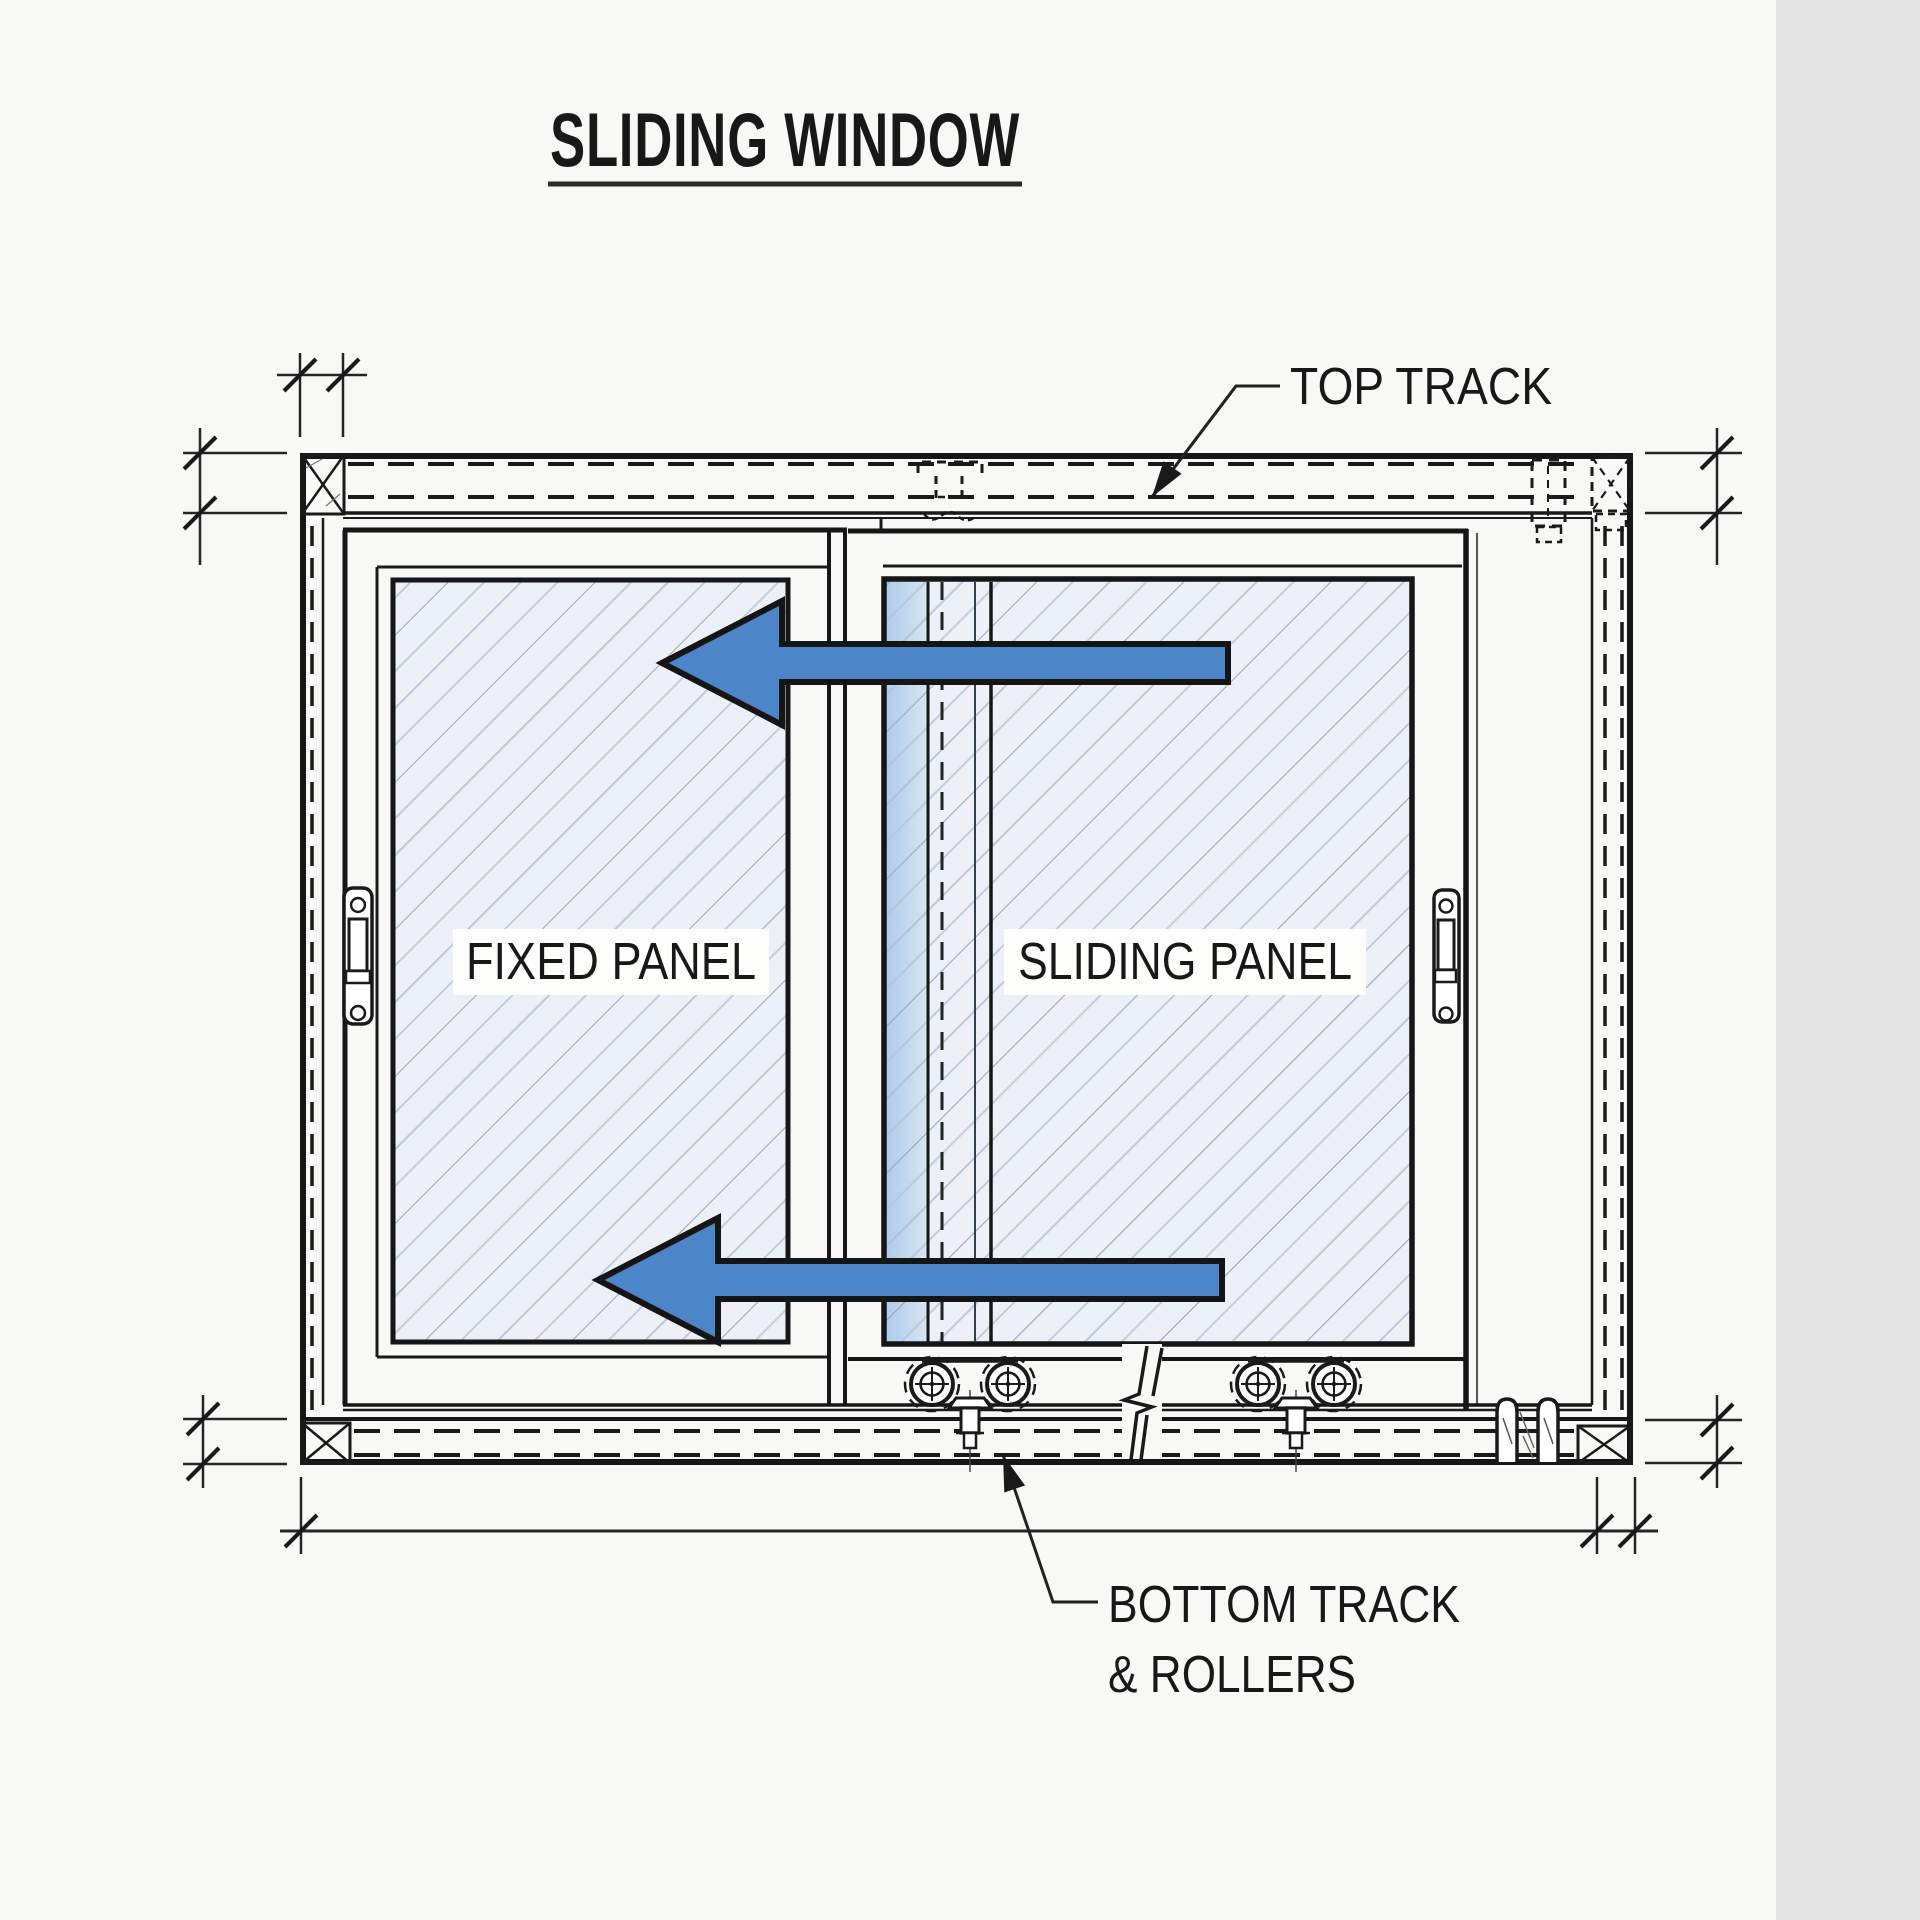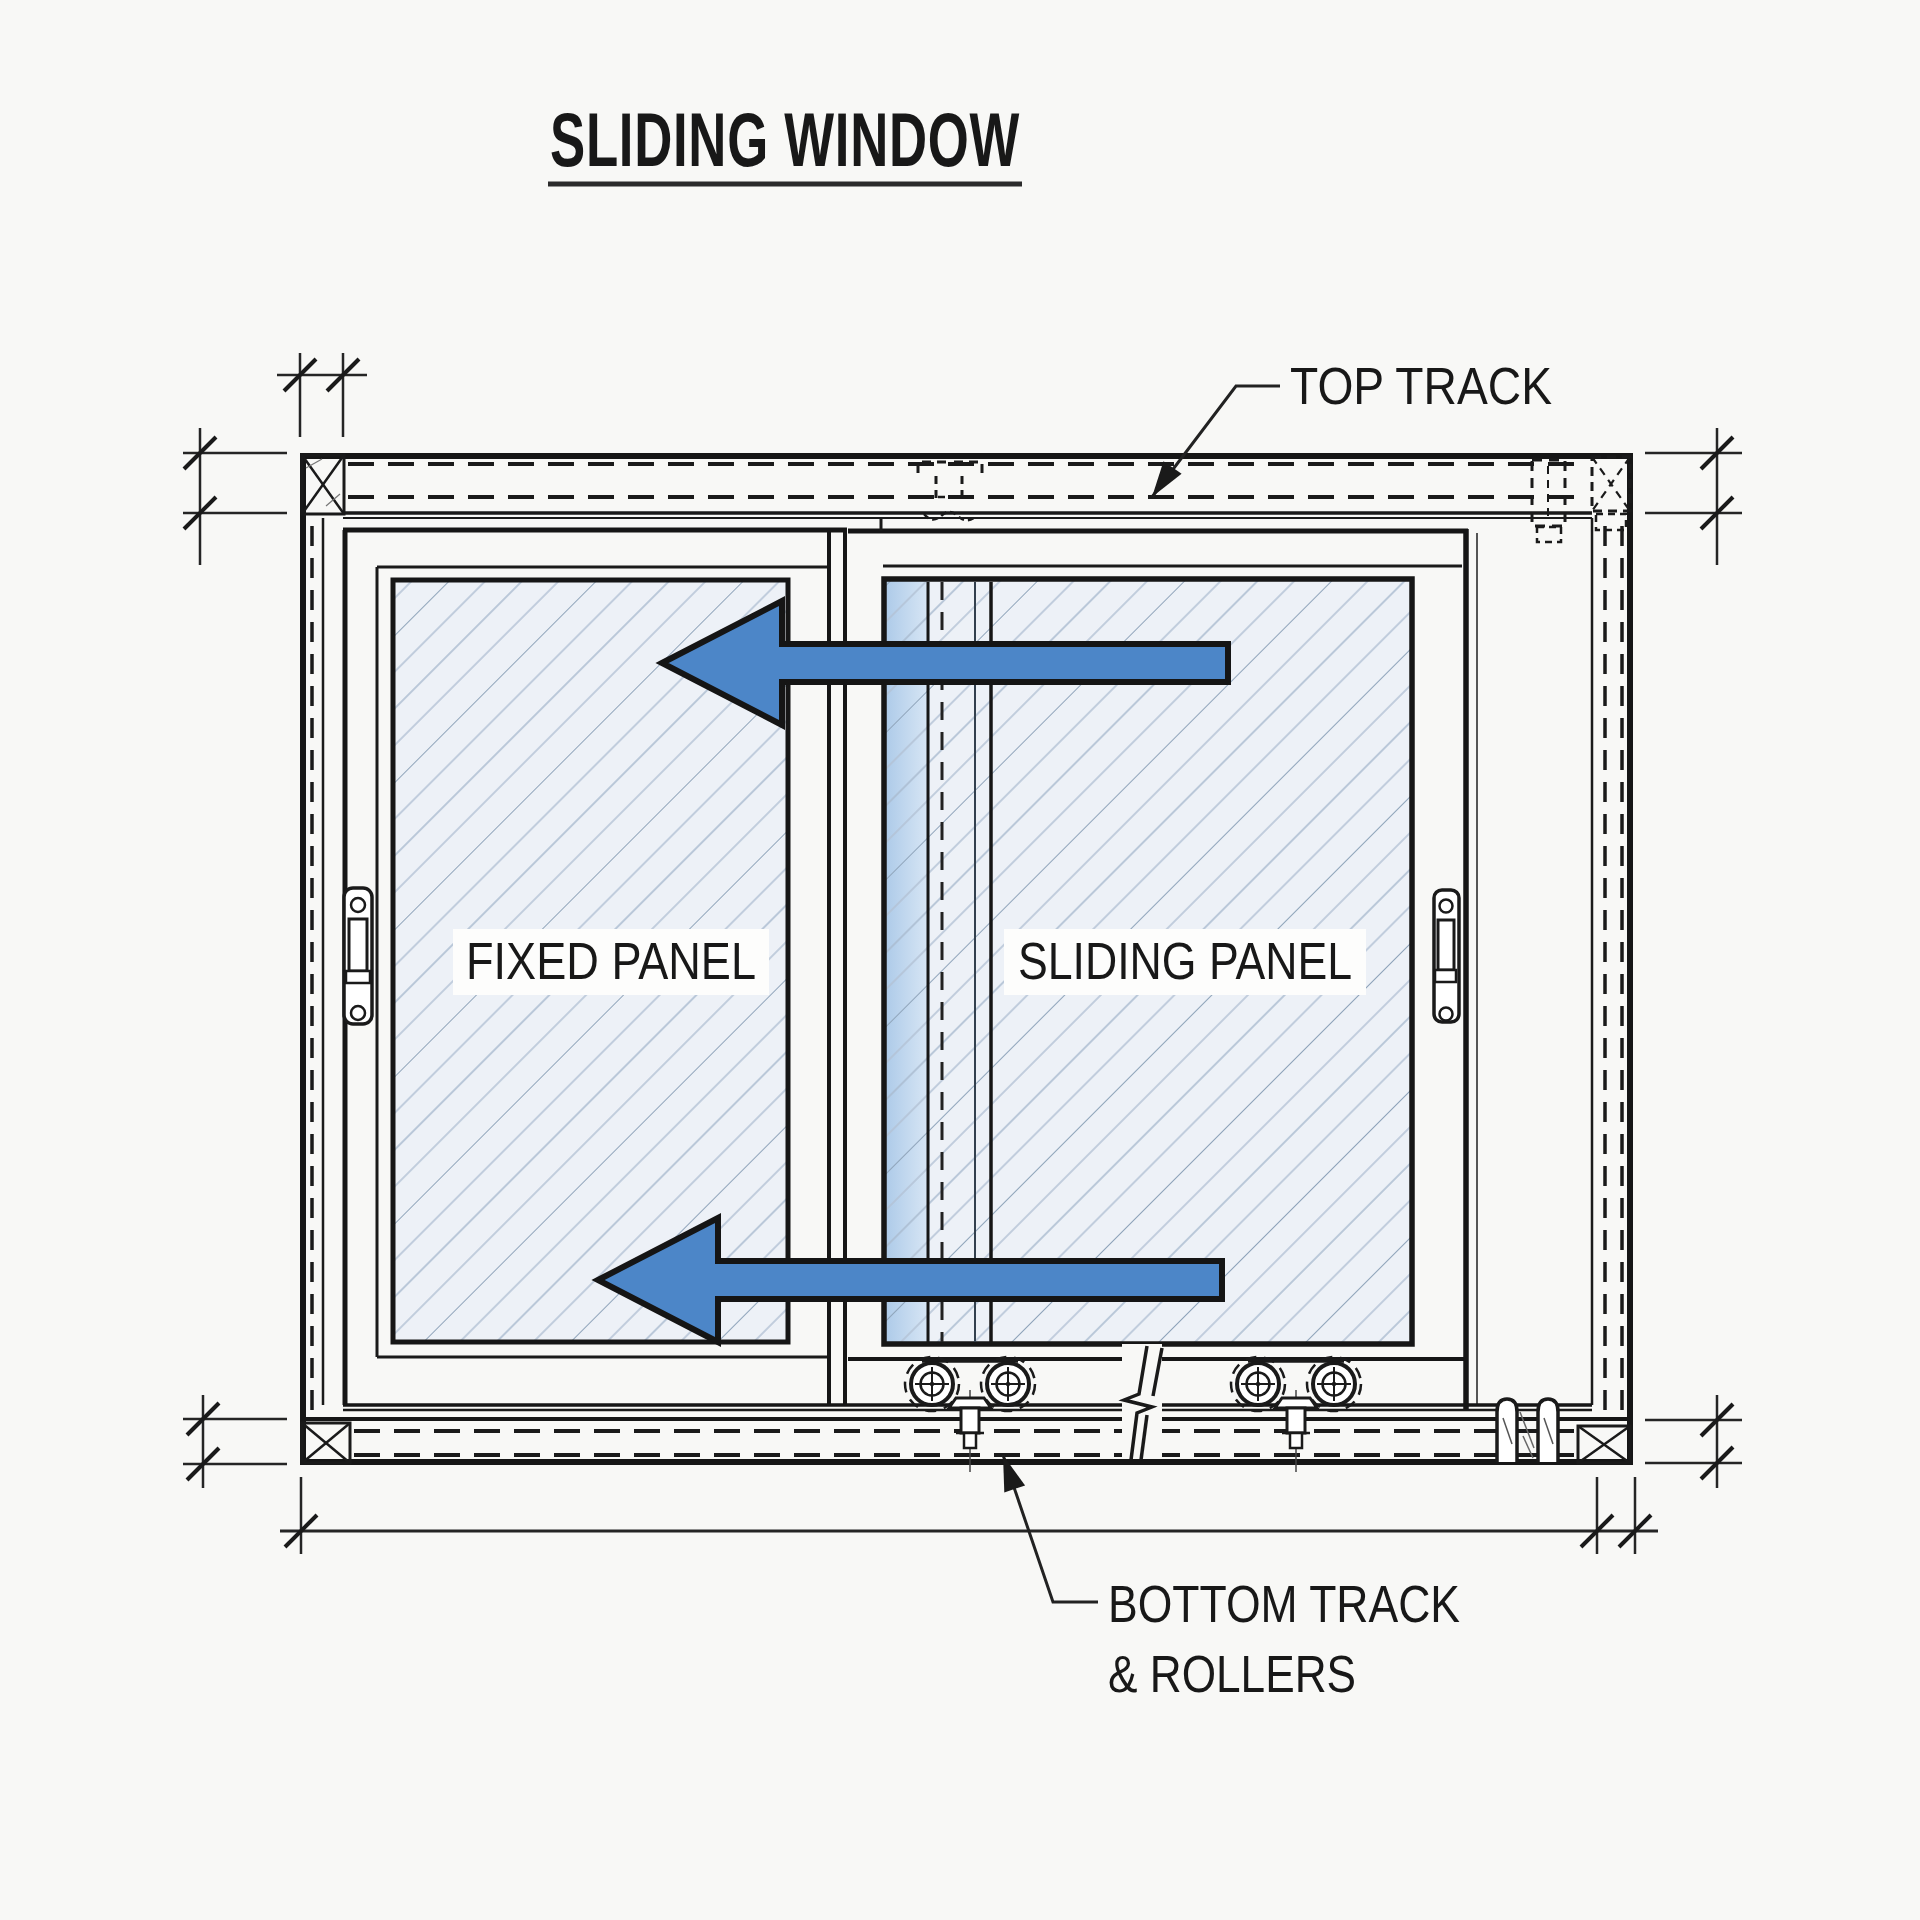--- a/index.html
+++ b/index.html
@@ -1,17 +1,17 @@
 <!DOCTYPE html>
 <html><head>
 <meta charset="utf-8">
 <style>
   html,body{margin:0;padding:0;background:#e4e4e4;}
   .stage{
-    width:1920px;height:1920px;position:relative;
+    width:1776px;height:1920px;position:relative;
     background:#5eead4;
     font-family:"Liberation Sans", sans-serif;
     overflow:hidden;
   }
   svg{display:block;}
   text{fill:#181818;}
   .title-text{font-size:76px;font-weight:600;letter-spacing:1px;}
   .callout-text{font-size:52px;font-weight:500;}
   .panel-label-text{font-size:52px;font-weight:500;}
 </style>

